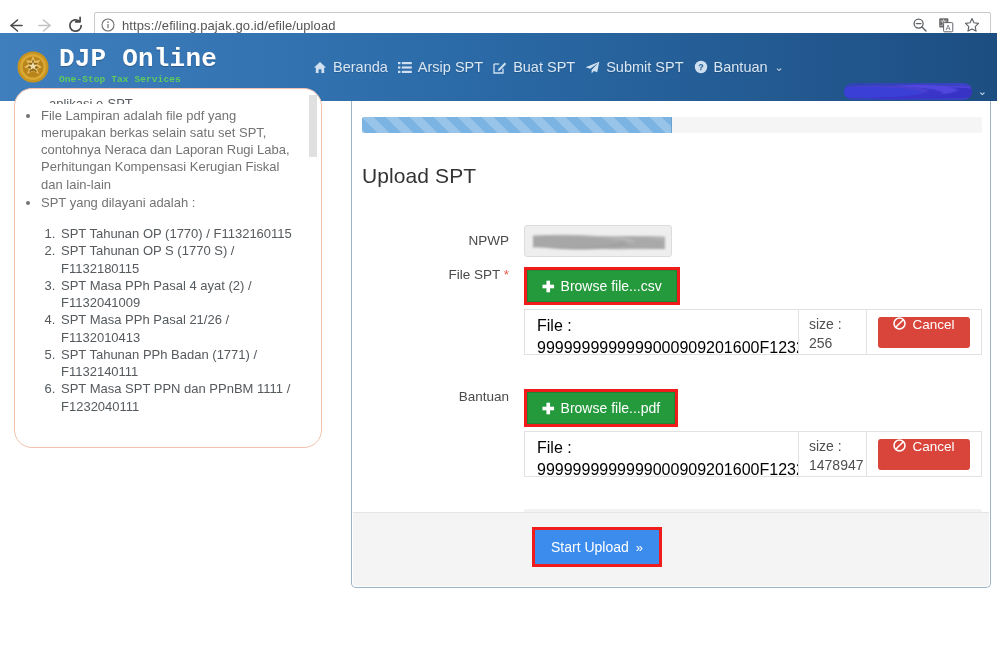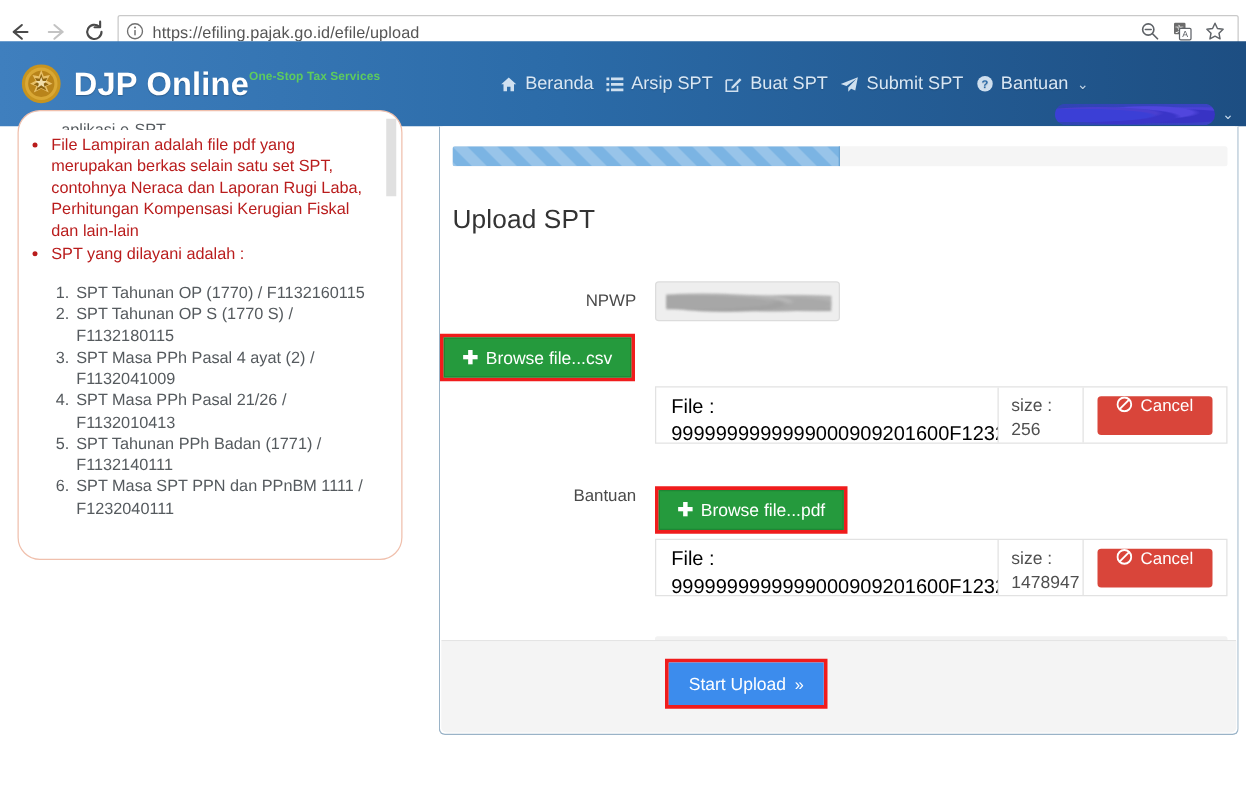--- a/index.html
+++ b/index.html
@@ -62,21 +62,21 @@
     background: linear-gradient(to right, #3f7fbe 0%, #2b6ba8 45%, #1d4e82 100%);
     display: flex; align-items: center;
   }
   #brand { display: flex; align-items: center; margin-left: 16px; }
   #crest {
     width: 34px; height: 36px;
     margin-right: 9px;
     position: relative;
     flex: 0 0 auto;
   }
-  #brand-text { display: flex; justify-content: flex-end; }
+  #brand-text { display: flex; flex-direction: column; justify-content: flex-end; font-family: Liberation Mono, monospace; }
   #brand-title {
     color: #ffffff;
     font-size: 26px;
     font-weight: bold;
     line-height: 1.0;
     letter-spacing: 0.2px;
     text-shadow: 0 1px 1px rgba(0,0,0,0.25);
   }
   #brand-sub {
     color: #5ecb5e;
@@ -146,21 +146,21 @@
     width: 308px; height: 358px;
     padding: 9px 22px 10px 10px;
     overflow: hidden;
   }
   #info-scroll ul {
     margin: 0; padding: 0 0 0 16px;
     list-style: disc;
   }
   #info-scroll li {
     font-size: 13px;
-    color: #b91c1c;
+    color: #737373;
     line-height: 1.32;
     margin-bottom: 1px;
   }
   #clipped-line {
     font-size: 13px;
     color: #555a5e;
     line-height: 1.32;
     margin: 0 0 0 24px;
     height: 9px;
     overflow: hidden;
@@ -565,20 +565,24 @@
   <div id="panel-title">Upload SPT</div>
 
   <div class="form-row" id="npwp-row">
     <div class="form-label">NPWP</div>
     <div id="npwp-box">
       <div id="npwp-redacted"></div>
     </div>
   </div>
 
   <div class="form-row" id="filespt-row">
+    <div class="form-label">
+      <span>File SPT</span>
+      <span class="req-star">*</span>
+    </div>
     <div class="browse-highlight">
       <div class="browse-btn">
         <span class="plus">✚</span>
         <span>Browse file...csv</span>
       </div>
     </div>
   </div>
 
   <div class="file-strip" id="file-strip-csv">
     <div class="fs-name">

